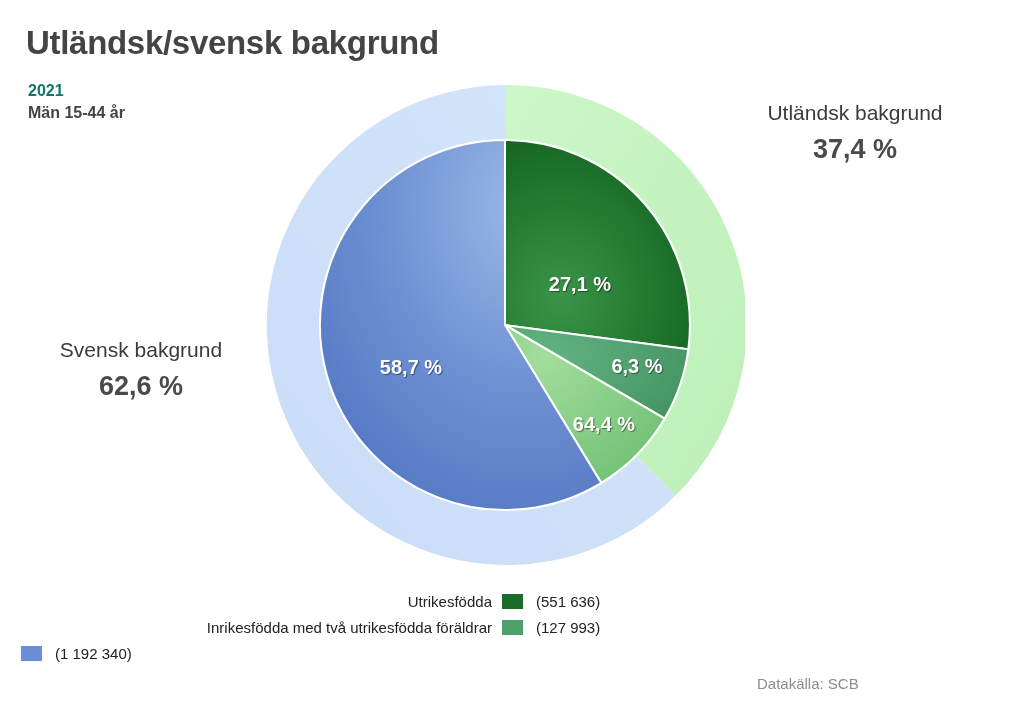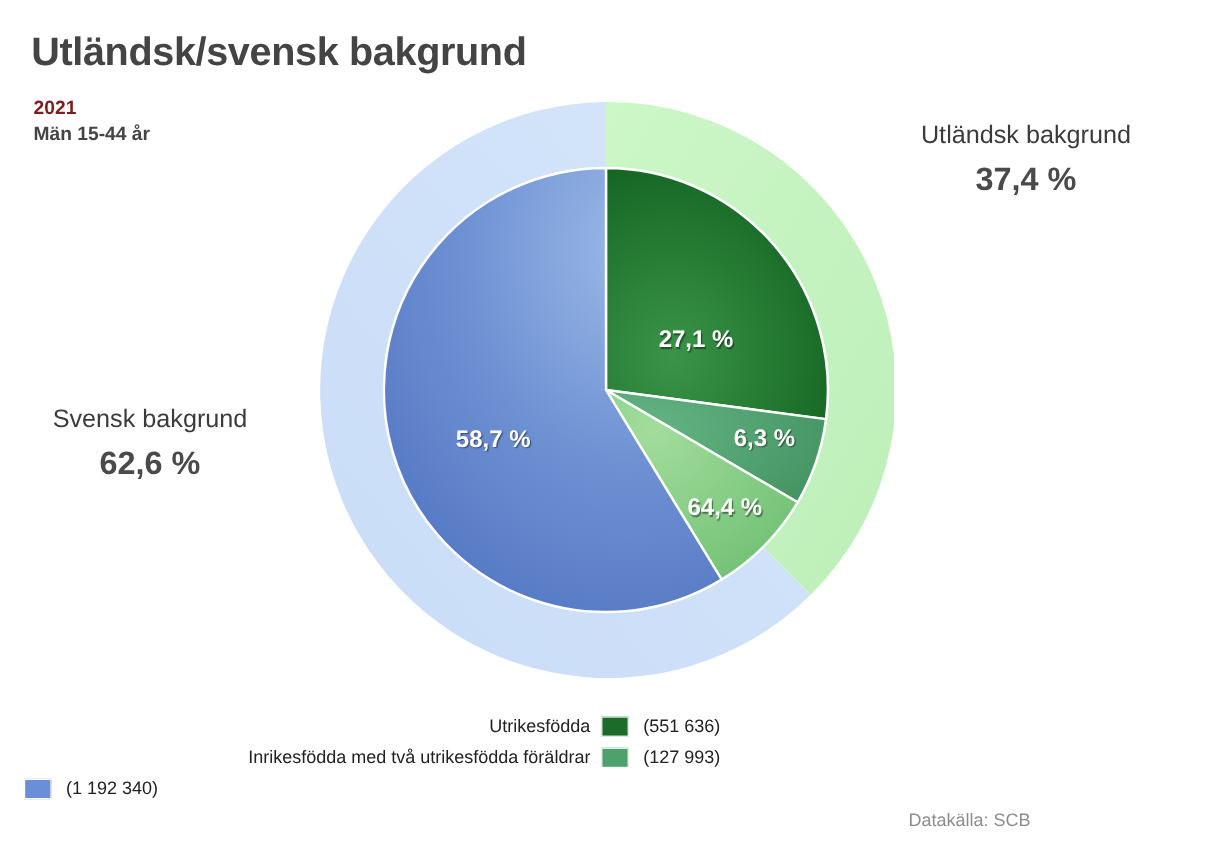--- a/index.html
+++ b/index.html
@@ -26,21 +26,21 @@
     color: #444444;
     letter-spacing: -0.3px;
     white-space: nowrap;
   }
   #chart-subtitle-year {
     position: absolute;
     left: 28px;
     top: 82px;
     font-size: 16px;
     font-weight: bold;
-    color: #7f1d1d;
+    color: #0f766e;
   }
   #chart-subtitle-group {
     position: absolute;
     left: 28px;
     top: 104px;
     font-size: 16px;
     font-weight: bold;
     color: #444444;
   }
 
@@ -63,21 +63,21 @@
     position: absolute;
     left: 55px;
     top: 55px;
     width: 370px;
     height: 370px;
   }
 
   
   .side-group { position: absolute; text-align: center; }
   #foreign-group { left: 700px; top: 101px; width: 310px; }
-  #swedish-group { left: 0;   top: 338px; width: 250px; }
+  #swedish-group { left: 16px;   top: 338px; width: 250px; }
   .side-label {
     font-size: 21px;
     font-weight: normal;
     color: #3b3b3b;
     white-space: nowrap;
   }
   .side-value {
     font-size: 27px;
     font-weight: bold;
     color: #4a4a4a;
@@ -102,21 +102,21 @@
 
   
   #legend {
     position: absolute;
     left: 20px;
     top: 588px;
     width: 620px;
   }
   .legend-row {
     display: flex;
-    align-items: flex-end;
+    align-items: center;
     height: 26px;
   }
   .legend-label {
     flex: 0 0 472px;
     text-align: right;
     font-size: 15px;
     color: #222222;
     padding-right: 9px;
     white-space: nowrap;
   }

